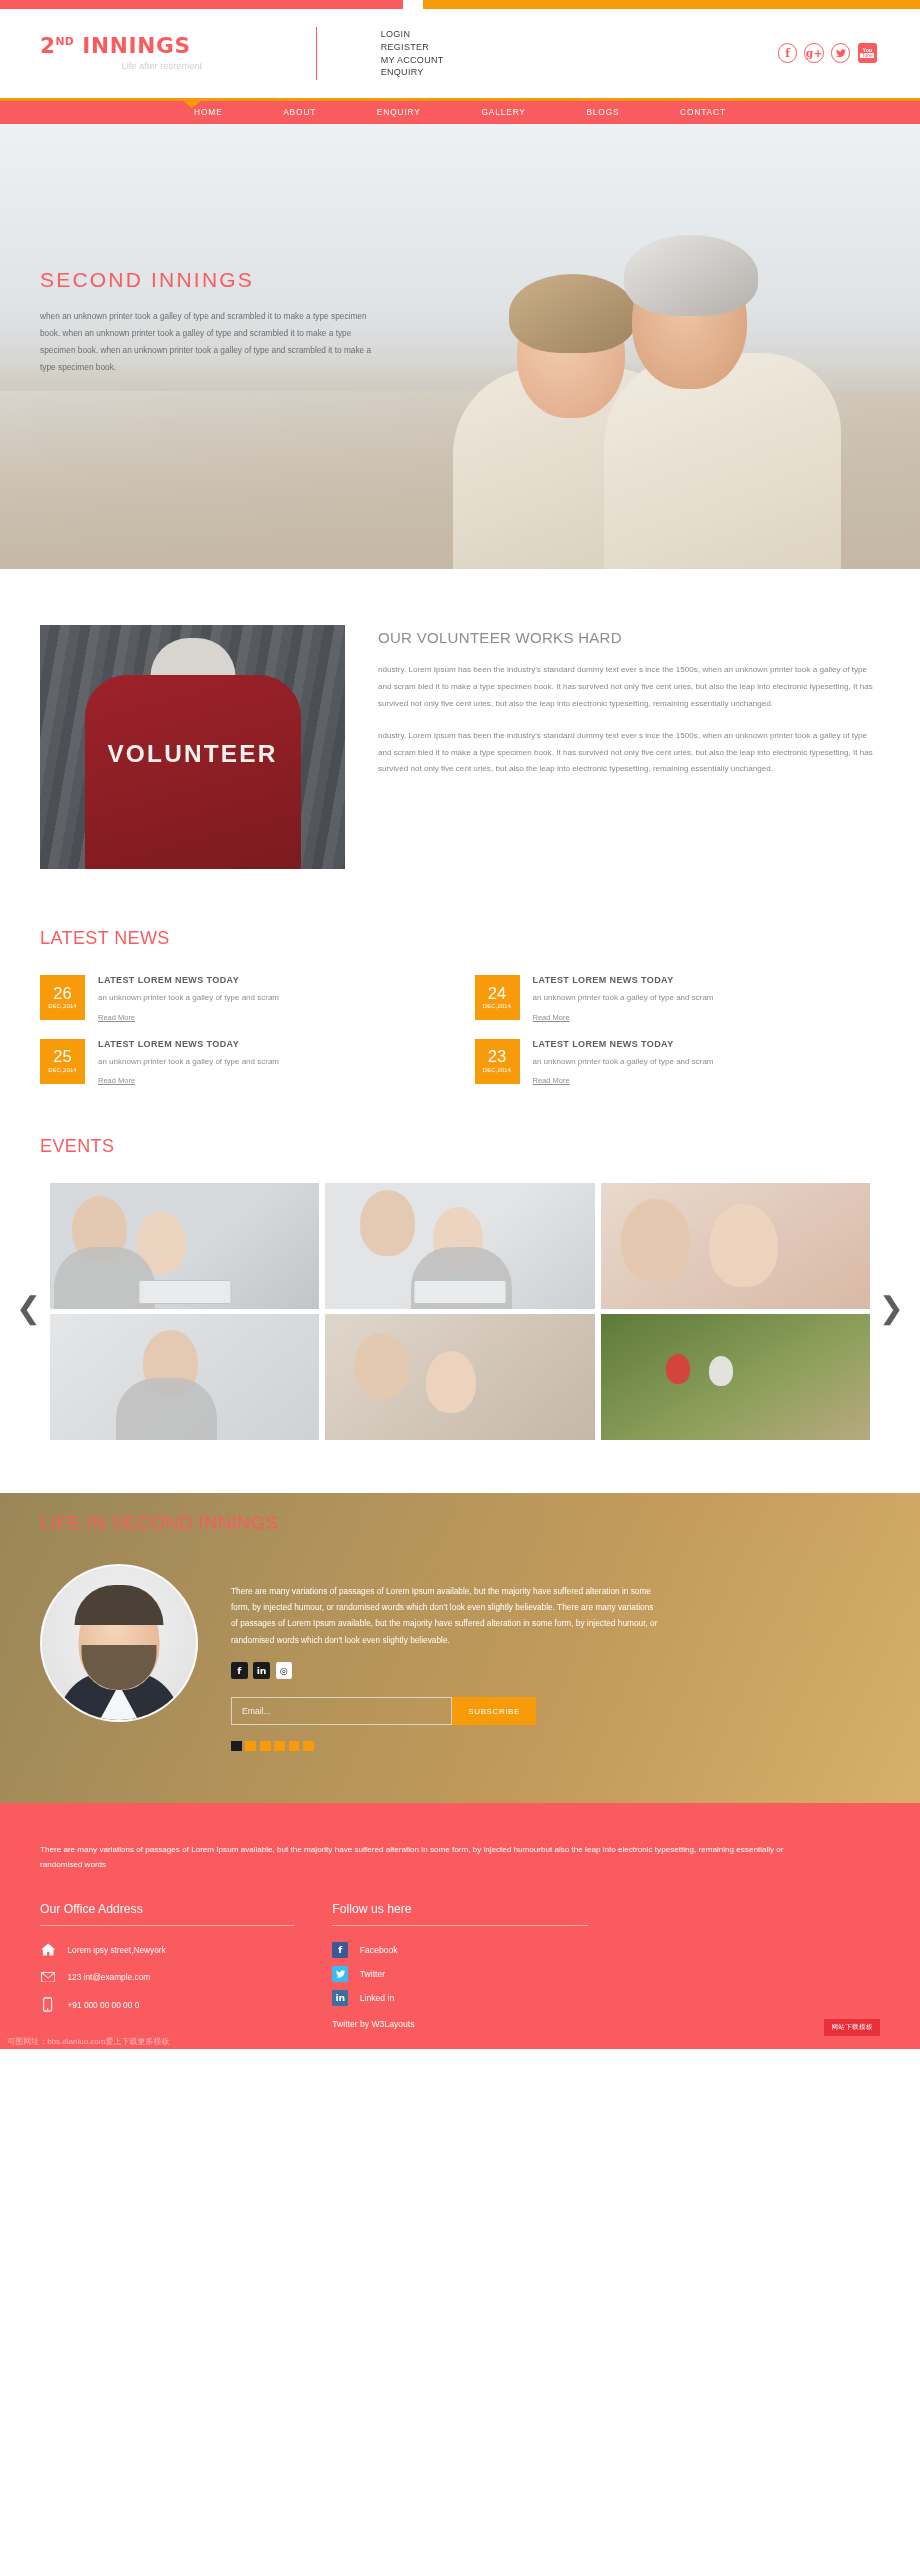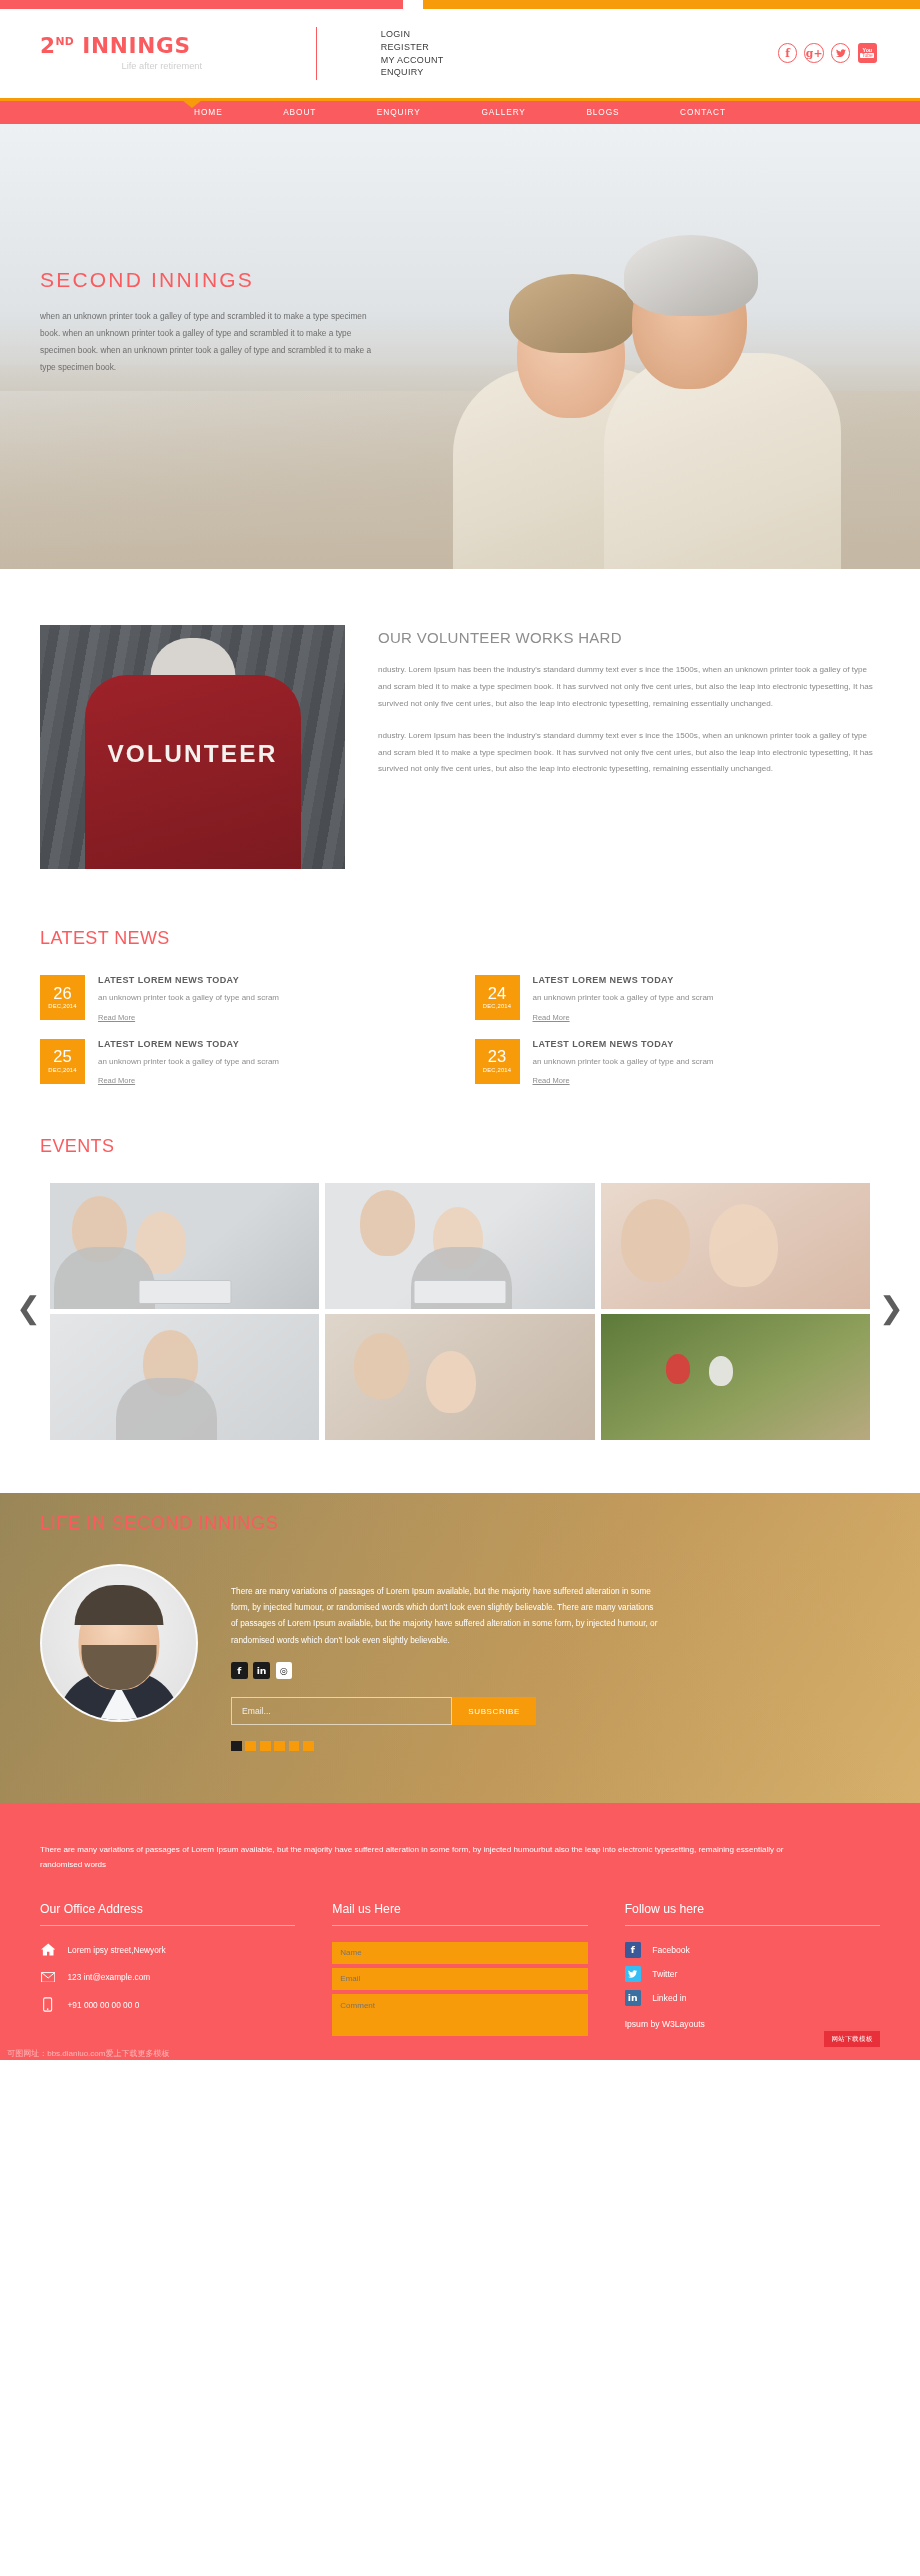--- a/index.html
+++ b/index.html
@@ -415,47 +415,40 @@
         <span class="ic">
           <svg width="9.3" height="15" viewBox="0 0 14 22">
               <rect x="1" y="1" width="12" height="20" rx="2" fill="none" stroke="#fff" stroke-width="1.6"></rect>
               <circle cx="7" cy="18" r="1.2" fill="#fff"></circle>
             </svg>
         </span>
         <span>+91 000 00 00 00 0</span>
       </div>
     </div>
 
-    <div class="fcol">
-      <h3>Mail us Here</h3>
-      <div class="rule"></div>
-      <input class="finput" type="text" placeholder="Name" style="">
-      <input class="finput" type="text" placeholder="Email" style="">
-      <textarea class="finput" placeholder="Comment" style=""></textarea>
-    </div>
 
     <div class="fcol">
       <h3>Follow us here</h3>
       <div class="rule"></div>
       <div class="follow-row">
         <span class="fsq fb">f</span>
         <span>Facebook</span>
       </div>
       <div class="follow-row">
         <span class="fsq tw">
           <svg width="9.3" height="8" viewBox="0 0 24 20">
               <path d="M24 2.6a9.8 9.8 0 0 1-2.8.8A4.9 4.9 0 0 0 23.3.7a9.8 9.8 0 0 1-3.1 1.2A4.9 4.9 0 0 0 11.8 6 13.9 13.9 0 0 1 1.7.9 4.9 4.9 0 0 0 3.2 7.5a4.9 4.9 0 0 1-2.2-.6 4.9 4.9 0 0 0 3.9 4.8 4.9 4.9 0 0 1-2.2.1 4.9 4.9 0 0 0 4.6 3.4A9.9 9.9 0 0 1 0 17.3 13.9 13.9 0 0 0 7.5 19.5c9.1 0 14-7.5 14-14v-.6A10 10 0 0 0 24 2.6z" fill="#fff"></path>
             </svg>
         </span>
         <span>Twitter</span>
       </div>
       <div class="follow-row">
         <span class="fsq li">in</span>
         <span>Linked in</span>
       </div>
-      <div class="design-by">Ipsum by  W3Layouts</div>
+      <div class="design-by">Twitter by  W3Layouts</div>
     </div>
   </div>
 
   <div class="badge">网站下载模板</div>
   <div class="watermark">可图网址：bbs.dianluo.com爱上下载更多模板</div>
 </div>
 
 
 </body></html>

